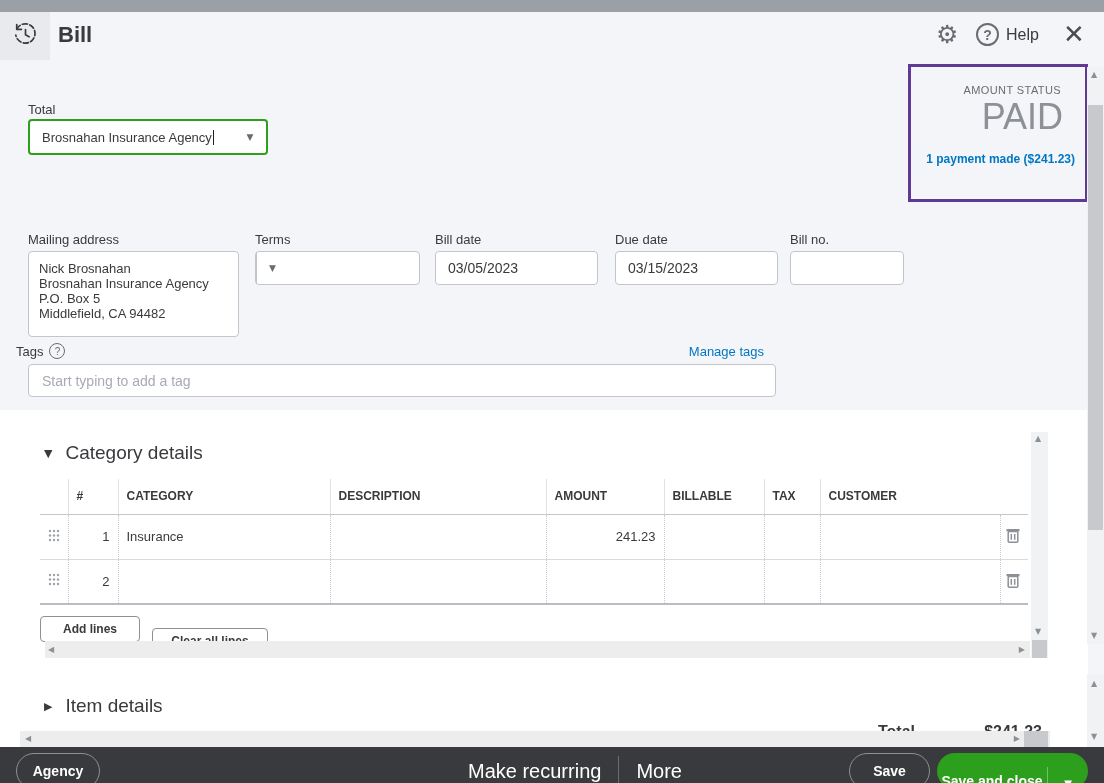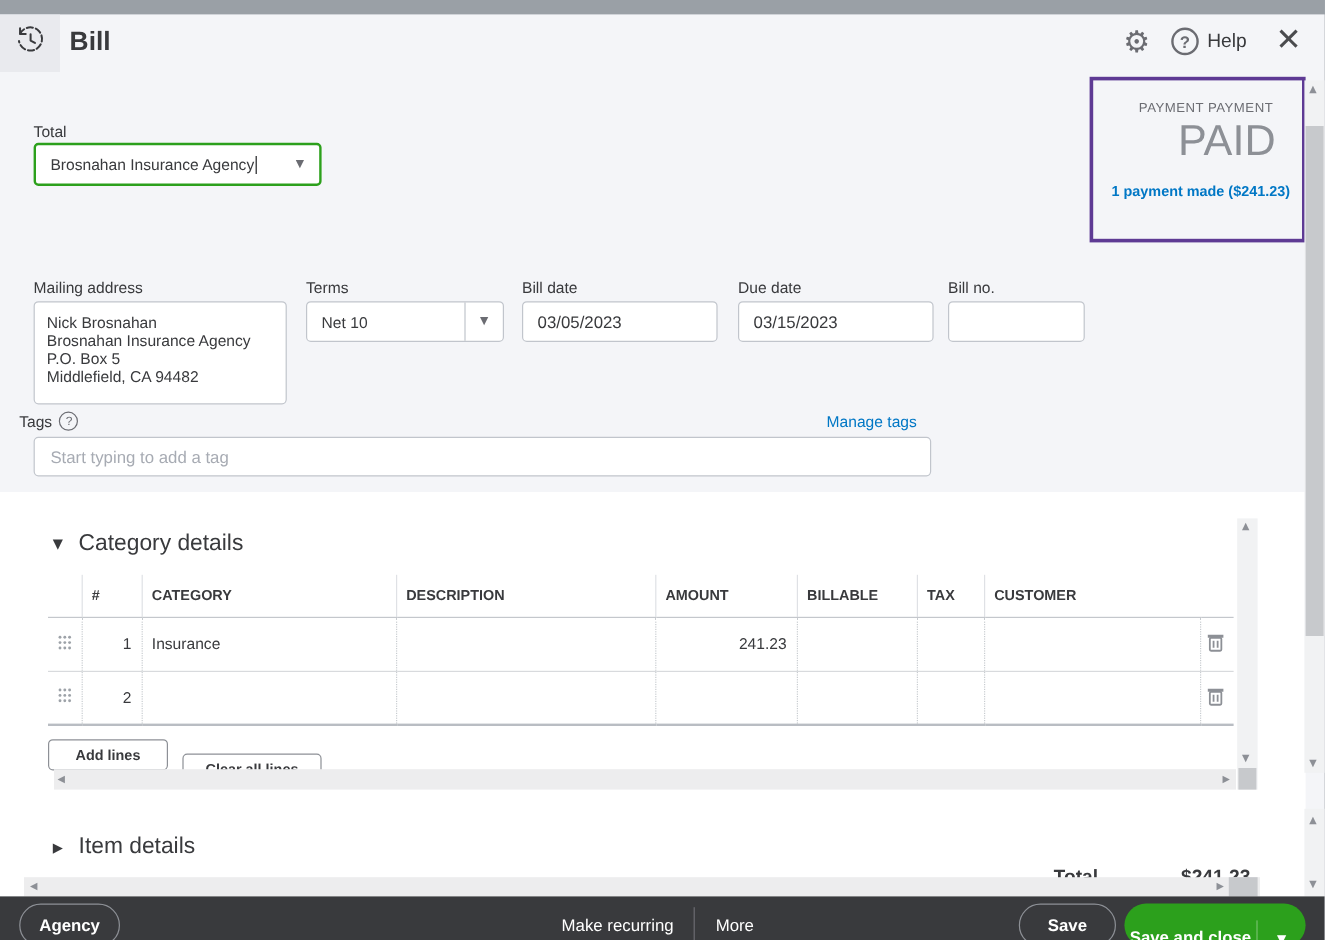--- a/index.html
+++ b/index.html
@@ -68,21 +68,21 @@
   .sb-thumb{ background:#c7c9cc; position:absolute; cursor:pointer; }
 
   .total-clip{ left:878px; top:711px; width:164px; height:9px; overflow:hidden; }
   .total-inner{ display:flex; justify-content:space-between; font-size:16px; font-weight:bold; color:#393a3d; }
 
   
   .footer{ left:0; top:735px; width:1104px; height:48px; background:#393a3d; }
   .pill{ border:1px solid #8d9096; border-radius:18px; background:transparent; color:#fff; font-size:14px; font-weight:bold; height:36px; cursor:pointer; }
   .cancel-btn{ position:absolute; left:16px; top:6px; width:84px; }
   .foot-center{ position:absolute; left:468px; top:0; height:48px; display:flex; align-items:center; gap:17px; }
-  .foot-link{ color:#fff; font-size:14px; cursor:pointer; background:none; border:none; }
+  .foot-link{ color:#fff; font-size:20px; cursor:pointer; background:none; border:none; }
   .foot-div{ width:1px; height:30px; background:#6b6c72; }
   .save-btn{ position:absolute; left:849px; top:6px; width:81px; }
   .sac-btn{ position:absolute; left:937px; top:6px; width:151px; height:36px; background:#2ca01c; border:none; border-radius:18px; display:flex; align-items:flex-end; cursor:pointer; }
   .sac-label{ flex:1; color:#fff; font-size:14px; font-weight:bold; text-align:center; }
   .sac-divider{ width:1px; height:22px; background:rgba(255,255,255,.35); }
   .sac-caret{ width:40px; text-align:center; color:#fff; font-size:10px; font-family:"DejaVu Sans",sans-serif; }
 </style>
 </head>
 <body>
 
@@ -100,21 +100,21 @@
   <div class="abs page-title">Bill</div>
 
   <button class="abs icon-btn gear">⚙</button>
   <div class="abs help-wrap">
     <span class="help-circle">?</span>
     <span class="help-label">Help</span>
   </div>
   <button class="abs icon-btn close-x">✕</button>
 
   <div class="abs pay-card">
-    <div class="pay-label">PAYMENT PAYMENT</div>
+    <div class="pay-label">AMOUNT STATUS</div>
     <div class="pay-status">PAID</div>
     <div class="pay-link">1 payment made ($241.23)</div>
   </div>
 
   <div class="abs fld-label" style="left:28px; top:90px;">Total</div>
   <div class="abs box vendor-box">
     <div class="combo-text" style="flex:1;">
       <span>Brosnahan Insurance Agency</span>
         <span class="cursor-bar"></span>
     </div>
@@ -124,21 +124,20 @@
   </div>
 
   <div class="abs fld-label" style="left:28px; top:220px;">Mailing address</div>
   <div class="abs box addr-box">Nick Brosnahan
 Brosnahan Insurance Agency
 P.O. Box 5
 Middlefield, CA  94482</div>
 
   <div class="abs fld-label" style="left:255px; top:220px;">Terms</div>
   <div class="abs box" style="left:255px; top:239px; width:165px; height:34px; display:flex;">
-    <div class="combo-text" style="flex:1;">Net 10</div>
     <div class="vendor-arrow sel-divider">
         <span class="caret">▼</span>
       </div>
   </div>
 
   <div class="abs fld-label" style="left:435px; top:220px;">Bill date</div>
   <div class="abs box inp" style="left:435px; top:239px; width:163px; height:34px;">03/05/2023</div>
 
   <div class="abs fld-label" style="left:615px; top:220px;">Due date</div>
   <div class="abs box inp" style="left:615px; top:239px; width:163px; height:34px;">03/15/2023</div>

